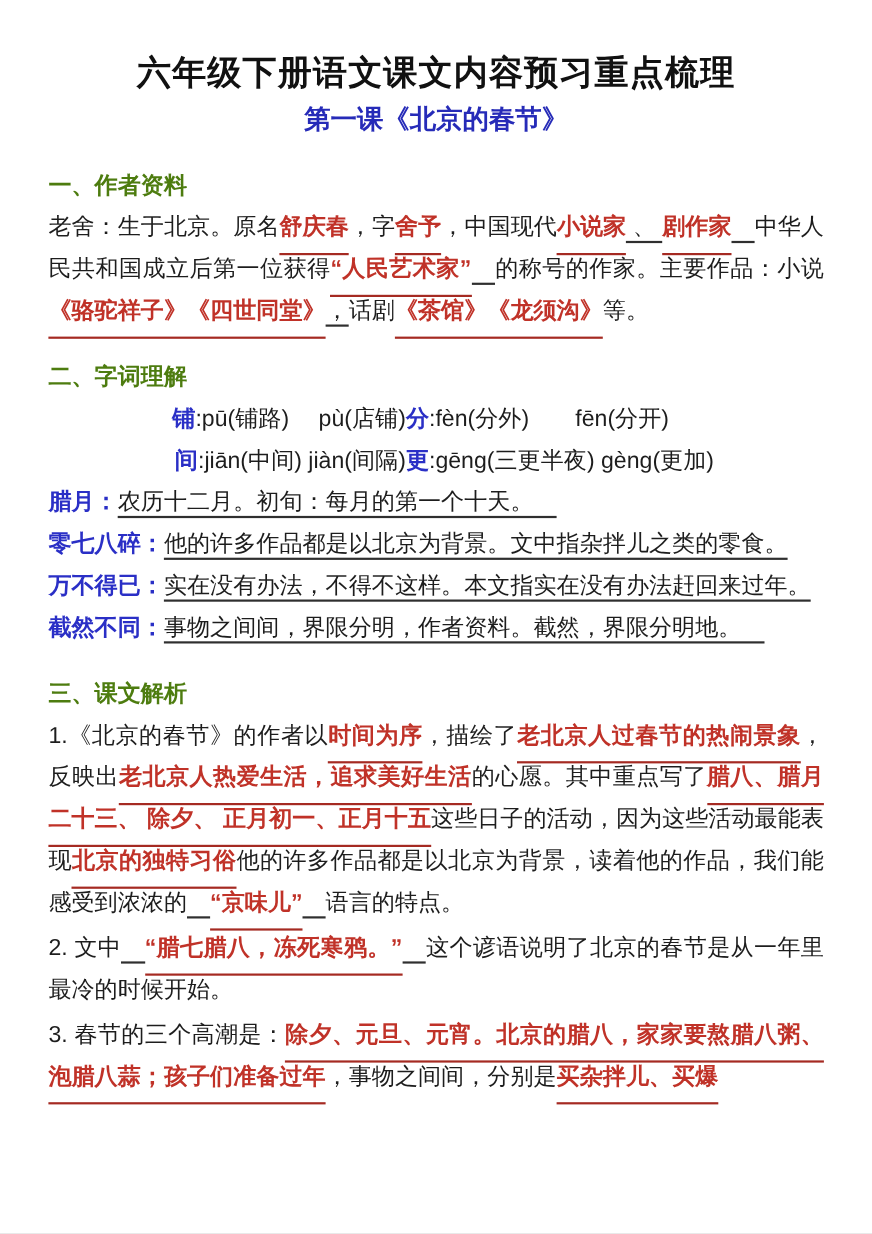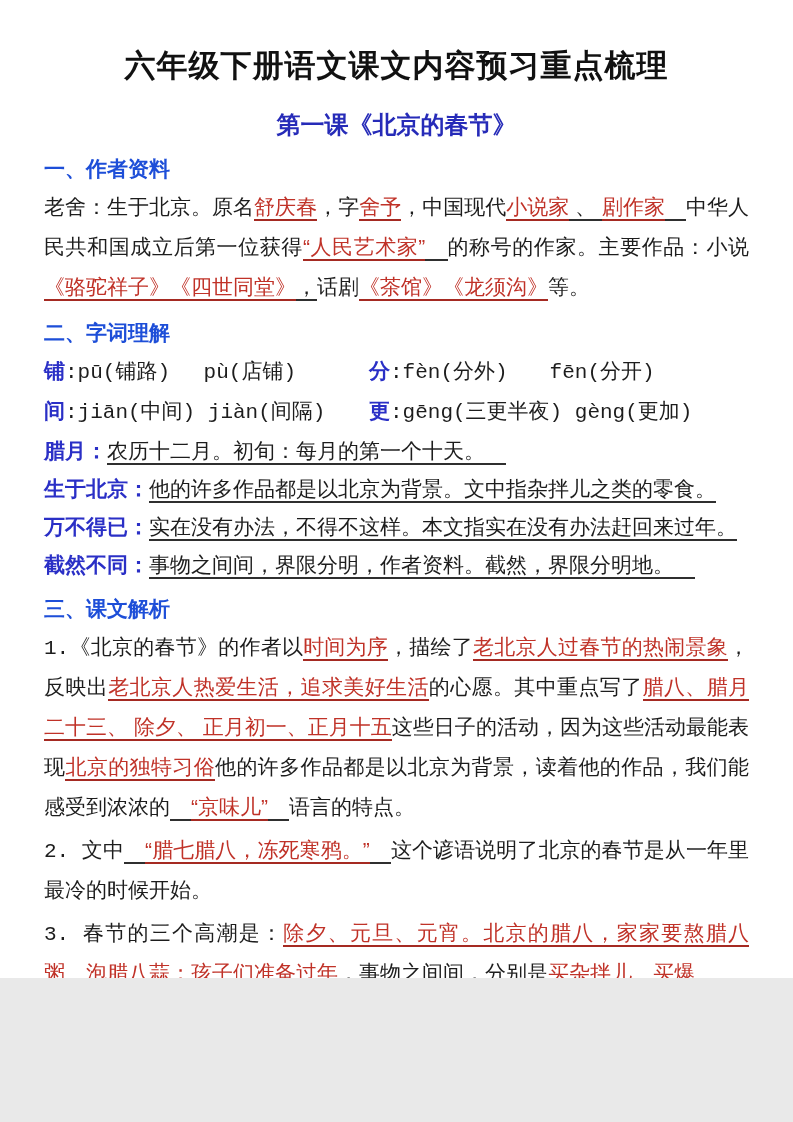--- a/index.html
+++ b/index.html
@@ -6,46 +6,46 @@
     --ink:#1d1d1d;
     --blue:#262bb8;
     --kw-blue:#2a2fc6;
     --red:#c03228;
     --red-line:#a52a22;
     --black-line:#2f2f2f;
     --paper:#ffffff;
   }
   html,body{margin:0;padding:0;background:#e9e9e9;}
   .page{
-    width:793px;height:978px;background:var(--paper);
+    width:793px;height:1121px;background:var(--paper);
     margin:0 auto;overflow:hidden;position:relative;
     font-family:"Liberation Sans","DejaVu Sans",sans-serif;
     color:var(--ink);
   }
   .content{padding:46px 44px 0 44px;}
   .doc-title{
     text-align:center;font-size:31px;font-weight:800;
     line-height:40px;letter-spacing:1px;color:#111;
   }
   .doc-subtitle{
     text-align:center;font-size:24px;font-weight:800;
-    line-height:38px;margin-top:20px;margin-bottom:6px;color:var(--blue);
+    line-height:38px;margin-top:4px;margin-bottom:6px;color:var(--blue);
   }
   .doc-flow{font-size:21px;line-height:38px;}
-  .block-heading{font-weight:800;margin-top:6px;color:#1d4ed8;}
+  .block-heading{font-weight:800;margin-top:22px;color:#4d7c0f;}
   .block-para{text-align:justify;text-justify:inter-ideograph;}
   .doc-flow > .block-para:nth-last-child(-n+2){margin-top:3px;}
   .block-pinyin{display:flex;}
-  .pinyin-left{width:325px;flex:0 0 325px;}
+  .pinyin-left{width:325px;flex:0 0 325px;text-align:right;}
   .pinyin-right{flex:1;}
-  .run-k{color:var(--ink);font-family:Liberation Mono, monospace;}
+  .run-k{color:var(--ink);}
   .run-b{color:var(--kw-blue);font-weight:800;}
   .run-r{
-    color:var(--red);font-weight:400;
-    border-bottom:2px solid var(--red-line);padding-bottom:1px;
+    color:var(--red);font-weight:700;
+    border-bottom:2px solid var(--red-line);padding-bottom:12px;
   }
   .run-u{
     color:var(--ink);
     border-bottom:2px solid var(--black-line);padding-bottom:1px;
   }
 </style>
 </head>
 <body>
 
 <div class="page">
@@ -58,21 +58,21 @@
         <div class="block-heading">二、字词理解</div>
         <div class="block-pinyin">
           <div class="pinyin-left"><span class="run-b">铺</span><span class="run-k">:pū(铺路)　 pù(店铺)</span></div>
           <div class="pinyin-right"><span class="run-b">分</span><span class="run-k">:fèn(分外)　　fēn(分开)</span></div>
         </div>
         <div class="block-pinyin">
           <div class="pinyin-left"><span class="run-b">间</span><span class="run-k">:jiān(中间) jiàn(间隔)</span></div>
           <div class="pinyin-right"><span class="run-b">更</span><span class="run-k">:gēng(三更半夜) gèng(更加)</span></div>
         </div>
         <div class="block-para"><span class="run-b">腊月：</span><span class="run-u">农历十二月。初旬：每月的第一个十天。　</span></div>
-        <div class="block-para"><span class="run-b">生于北京：</span><span class="run-u">他的许多作品都是以北京为背景。文中指杂拌儿之类的零食。</span></div>
+        <div class="block-para"><span class="run-b">零七八碎：</span><span class="run-u">他的许多作品都是以北京为背景。文中指杂拌儿之类的零食。</span></div>
         <div class="block-para"><span class="run-b">万不得已：</span><span class="run-u">实在没有办法，不得不这样。本文指实在没有办法赶回来过年。</span></div>
         <div class="block-para"><span class="run-b">截然不同：</span><span class="run-u">事物之间间，界限分明，作者资料。截然，界限分明地。　</span></div>
         <div class="block-heading">三、课文解析</div>
         <div class="block-para"><span class="run-k">1.《北京的春节》的作者以</span><span class="run-r">时间为序</span><span class="run-k">，描绘了</span><span class="run-r">老北京人过春节的热闹景象</span><span class="run-k">，反映出</span><span class="run-r">老北京人热爱生活，追求美好生活</span><span class="run-k">的心愿。其中重点写了</span><span class="run-r">腊八、腊月二十三、 除夕、 正月初一、正月十五</span><span class="run-k">这些日子的活动，因为这些活动最能表现</span><span class="run-r">北京的独特习俗</span><span class="run-k">他的许多作品都是以北京为背景，读着他的作品，我们能感受到浓浓的</span><span class="run-u">　</span><span class="run-r">“京味儿”</span><span class="run-u">　</span><span class="run-k">语言的特点。</span></div>
         <div class="block-para"><span class="run-k">2. 文中</span><span class="run-u">　</span><span class="run-r">“腊七腊八，冻死寒鸦。”</span><span class="run-u">　</span><span class="run-k">这个谚语说明了北京的春节是从一年里最冷的时候开始。</span></div>
         <div class="block-para"><span class="run-k">3. 春节的三个高潮是：</span><span class="run-r">除夕、元旦、元宵。北京的腊八，家家要熬腊八粥、泡腊八蒜；孩子们准备过年</span><span class="run-k">，事物之间间，分别是</span><span class="run-r">买杂拌儿、买爆</span></div>
       </div>
   </div>
 </div>
 

